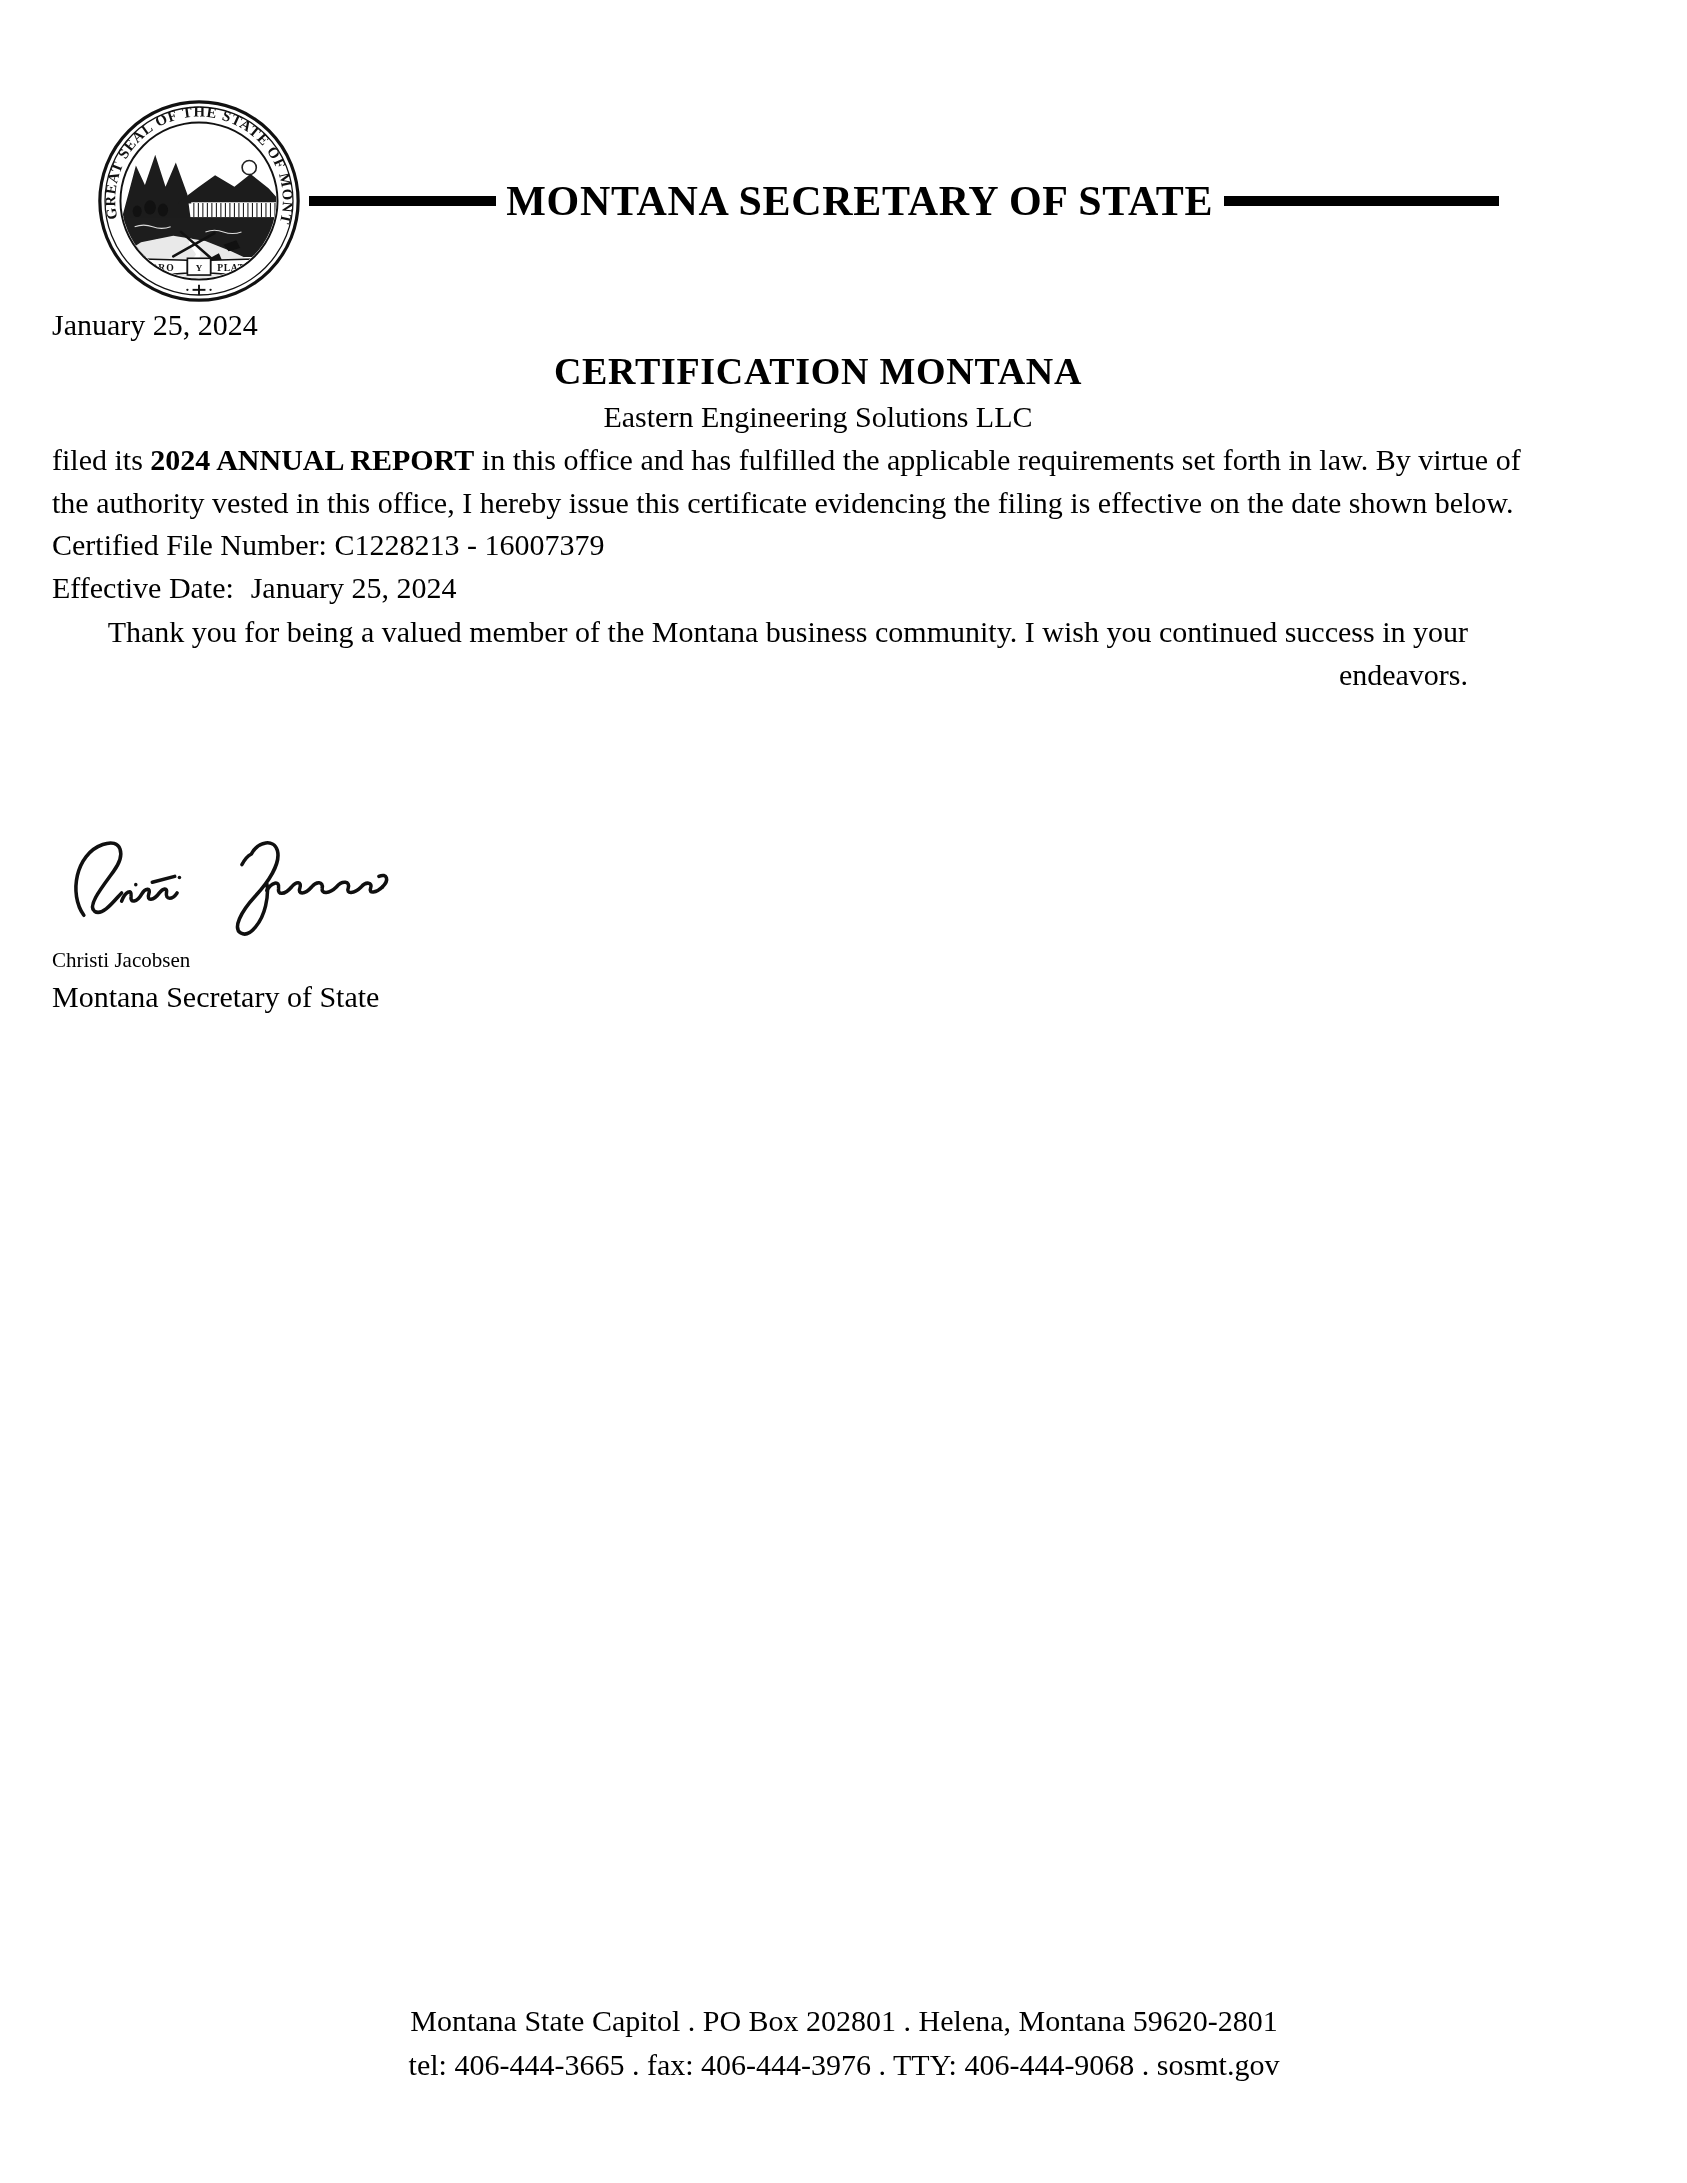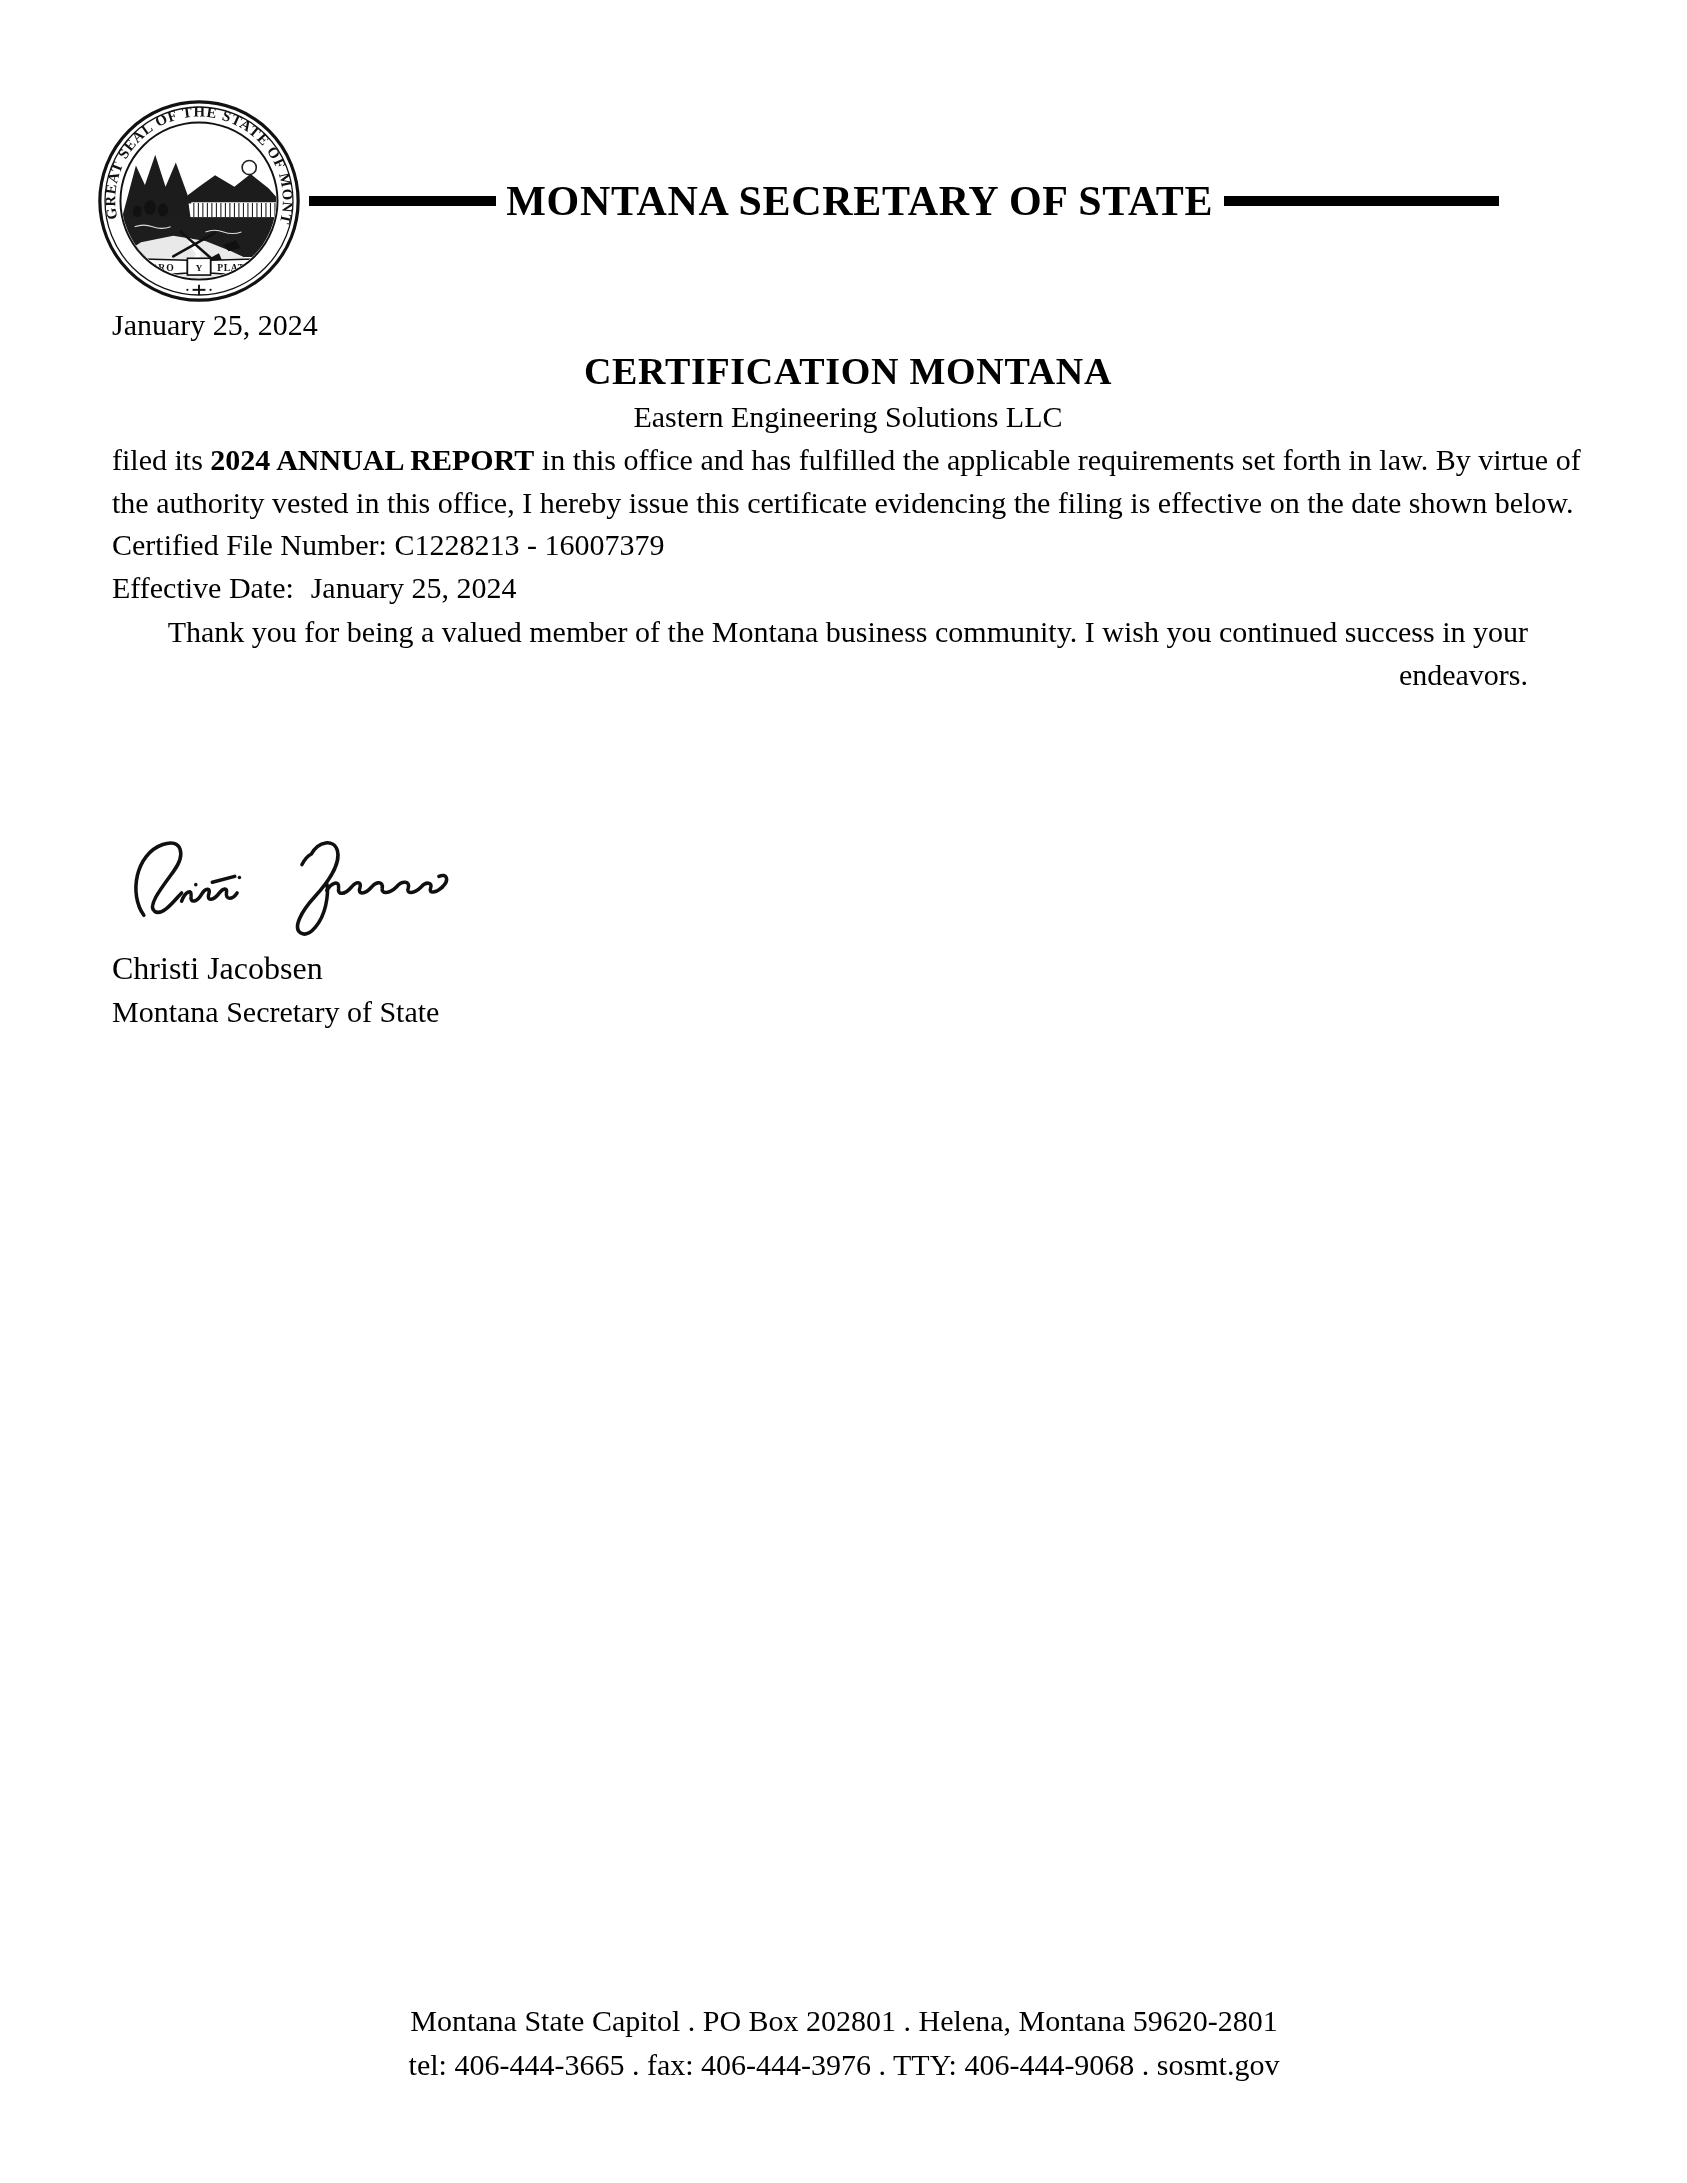--- a/index.html
+++ b/index.html
@@ -9,35 +9,35 @@
   }
   
   .letterhead{display:flex;align-items:center;padding:0 188px 0 96px;margin:0;padding-top:98px;}
   .seal{width:206px;height:206px;flex:none;margin-right:6.6px;}
   .title-row{flex:1;display:flex;align-items:center;min-width:0;}
   .rule{height:10px;background:#000;}
   .rule-left{width:187px;flex:none;}
   .rule-right{flex:1;}
   .lh-title{margin:0 10.6px;font-size:42px;font-weight:bold;white-space:nowrap;letter-spacing:0.7px;}
   
-  .content{padding:0 103px 0 112px;}
+  .content{padding:0 103px 0 52px;}
   .content p,.content h2{margin:0;}
   .date-line{margin-top:93px;font-size:30px;line-height:1.42;}
   .letter-title{margin-top:126px;text-align:center;font-size:38px;line-height:1.3;font-weight:bold;letter-spacing:0.7px;}
   .intro{margin-top:33px;font-size:30px;line-height:1.42;}
   .entity{margin-top:26.5px;text-align:center;font-size:30px;font-weight:normal;line-height:1.4;}
   .body-par{margin-top:18.5px;font-size:30px;line-height:1.44;max-width:1479px;}
   .kv{font-size:30px;line-height:1.42;}
   .kv-1{margin-top:14.6px;}
   .kv-2{margin-top:5.3px;}
   .kv b{font-weight:normal;}
   .gap-wide{margin-left:9.3px;}
   .closing-par{margin-top:49px;font-size:30px;line-height:1.46;max-width:1416px;text-align:right;}
   .signature{margin-top:131px;margin-left:5.3px;width:344px;height:118px;}
-  .signer-name{margin-top:18.5px;font-size:32px;line-height:1.4;}
+  .signer-name{margin-top:18.5px;font-size:21px;line-height:1.4;}
   .signer-title{margin-top:6.6px;font-size:30px;line-height:1.4;}
   
   .footer{position:absolute;left:1px;right:0;top:1999px;text-align:center;}
   .footer p{margin:0;font-size:30px;line-height:1.45;}
 </style>
 </head>
 <body>
 
 <div class="page">
 

